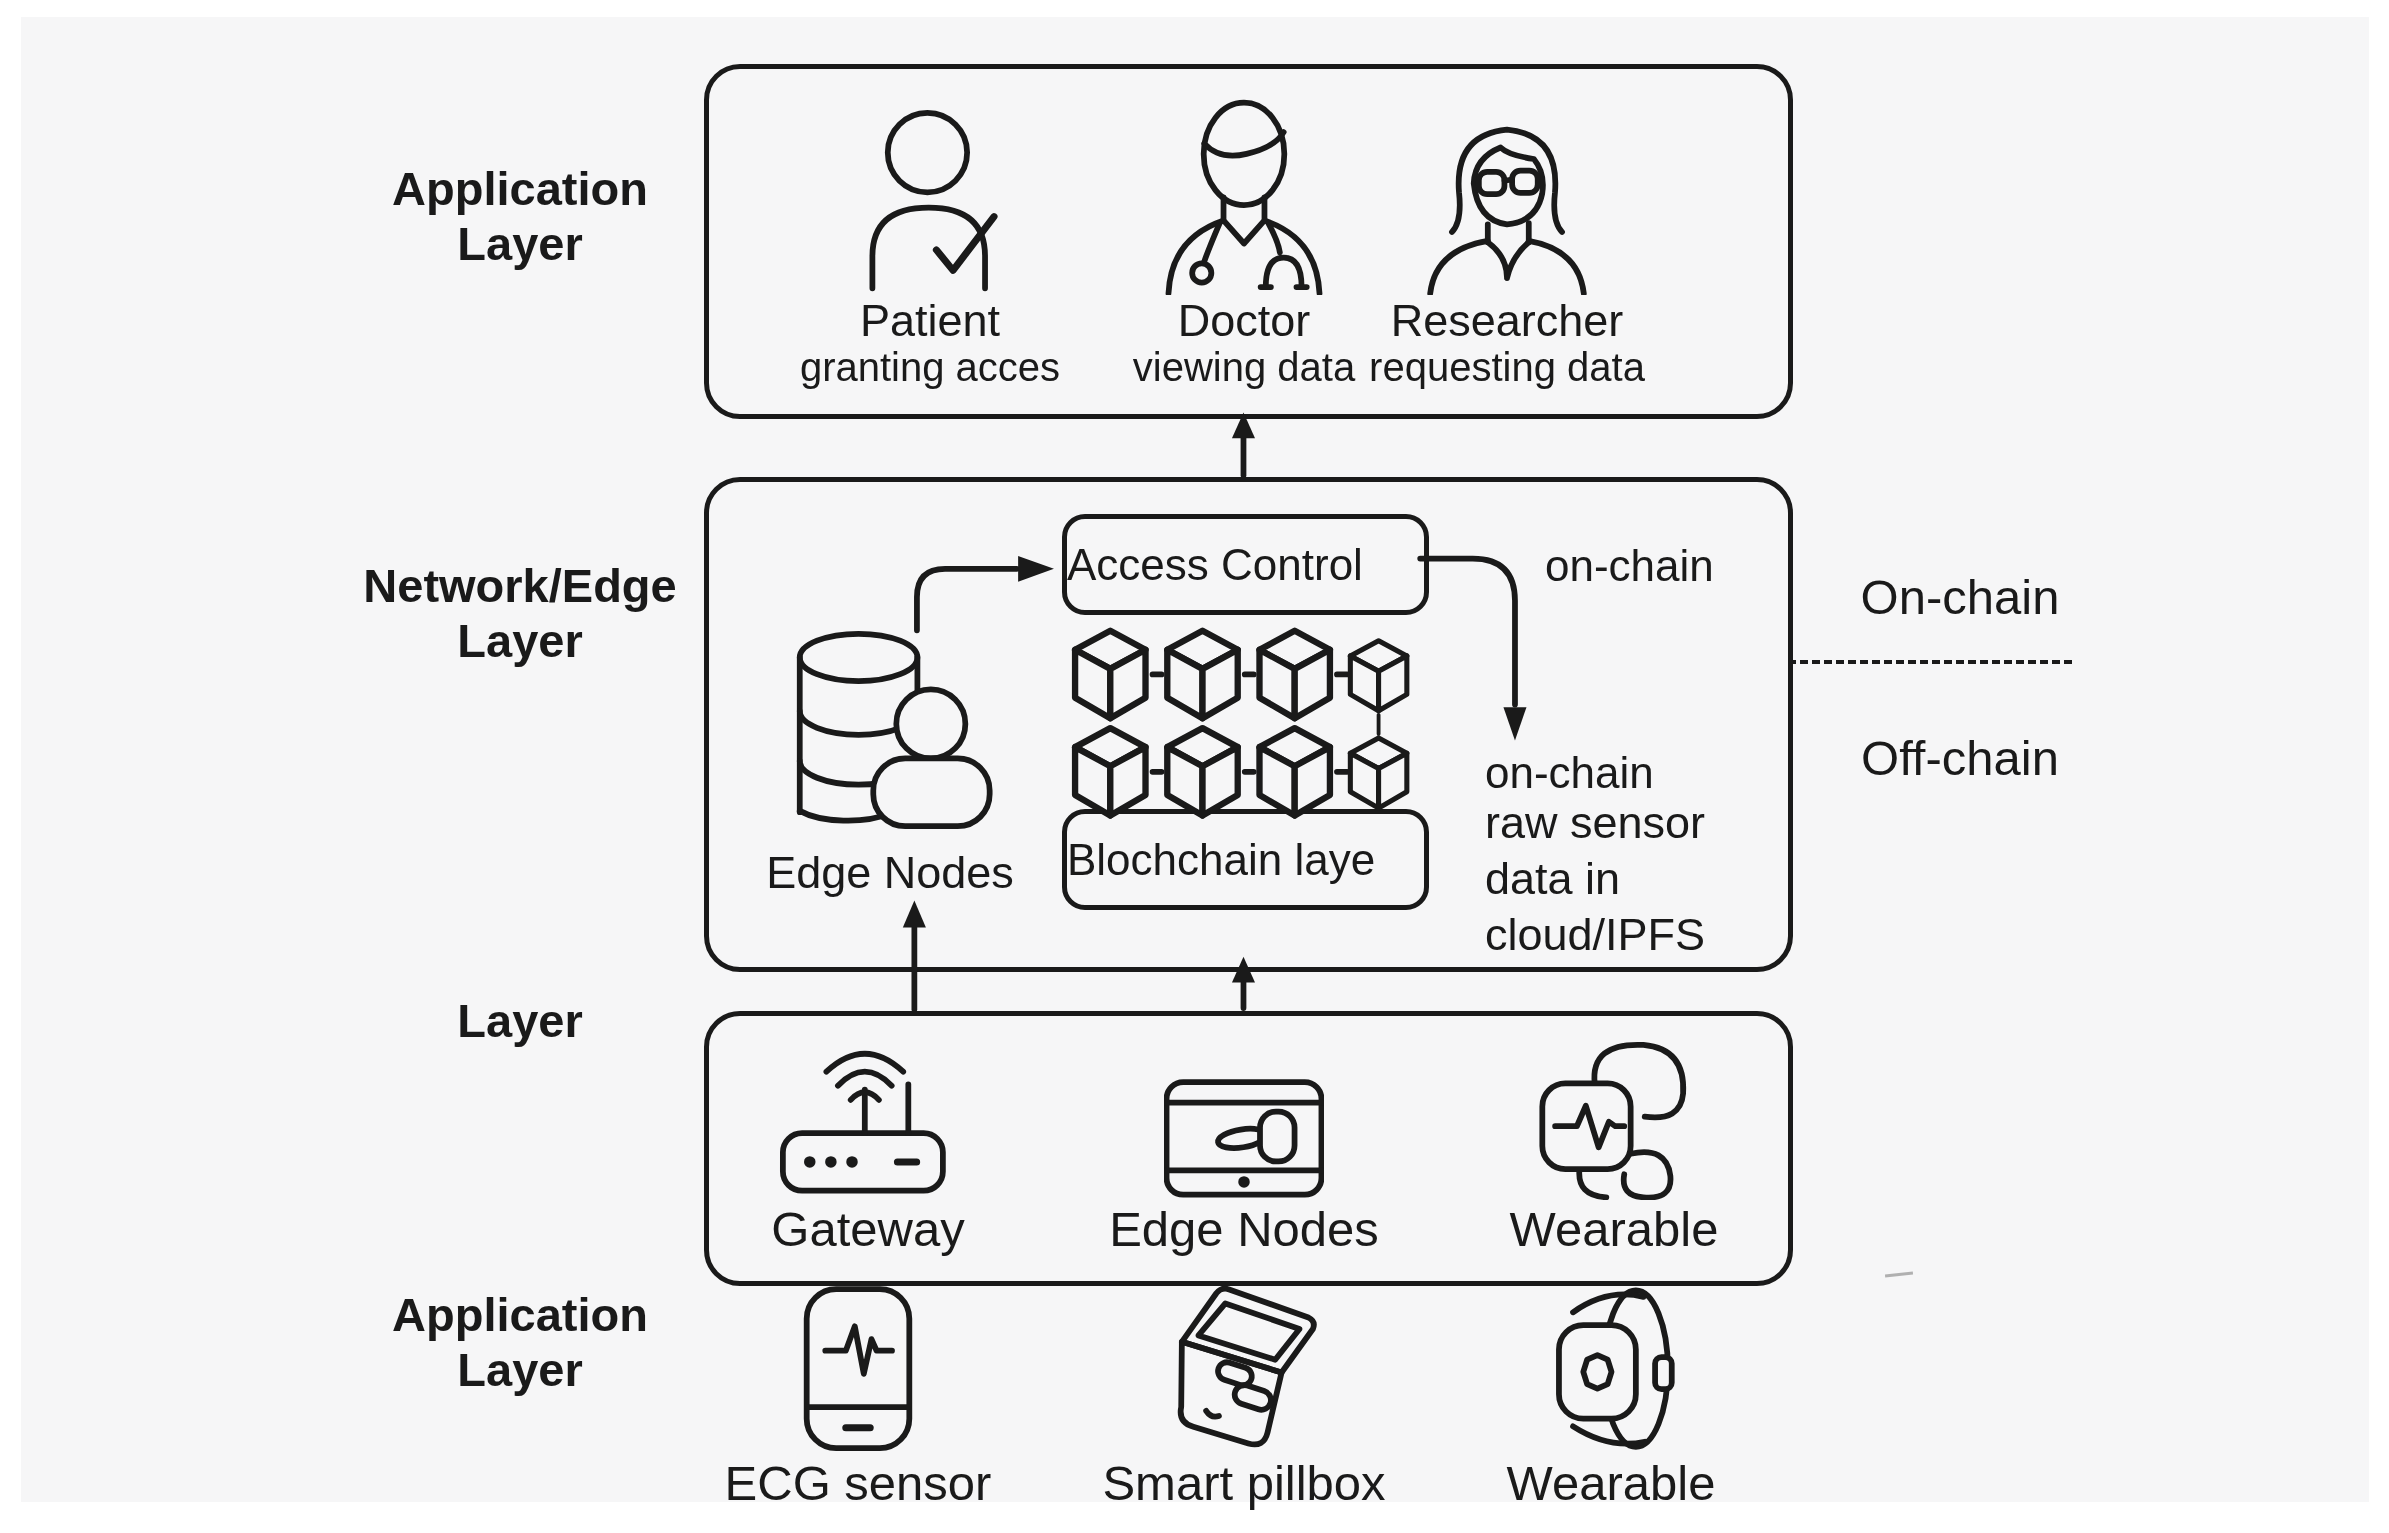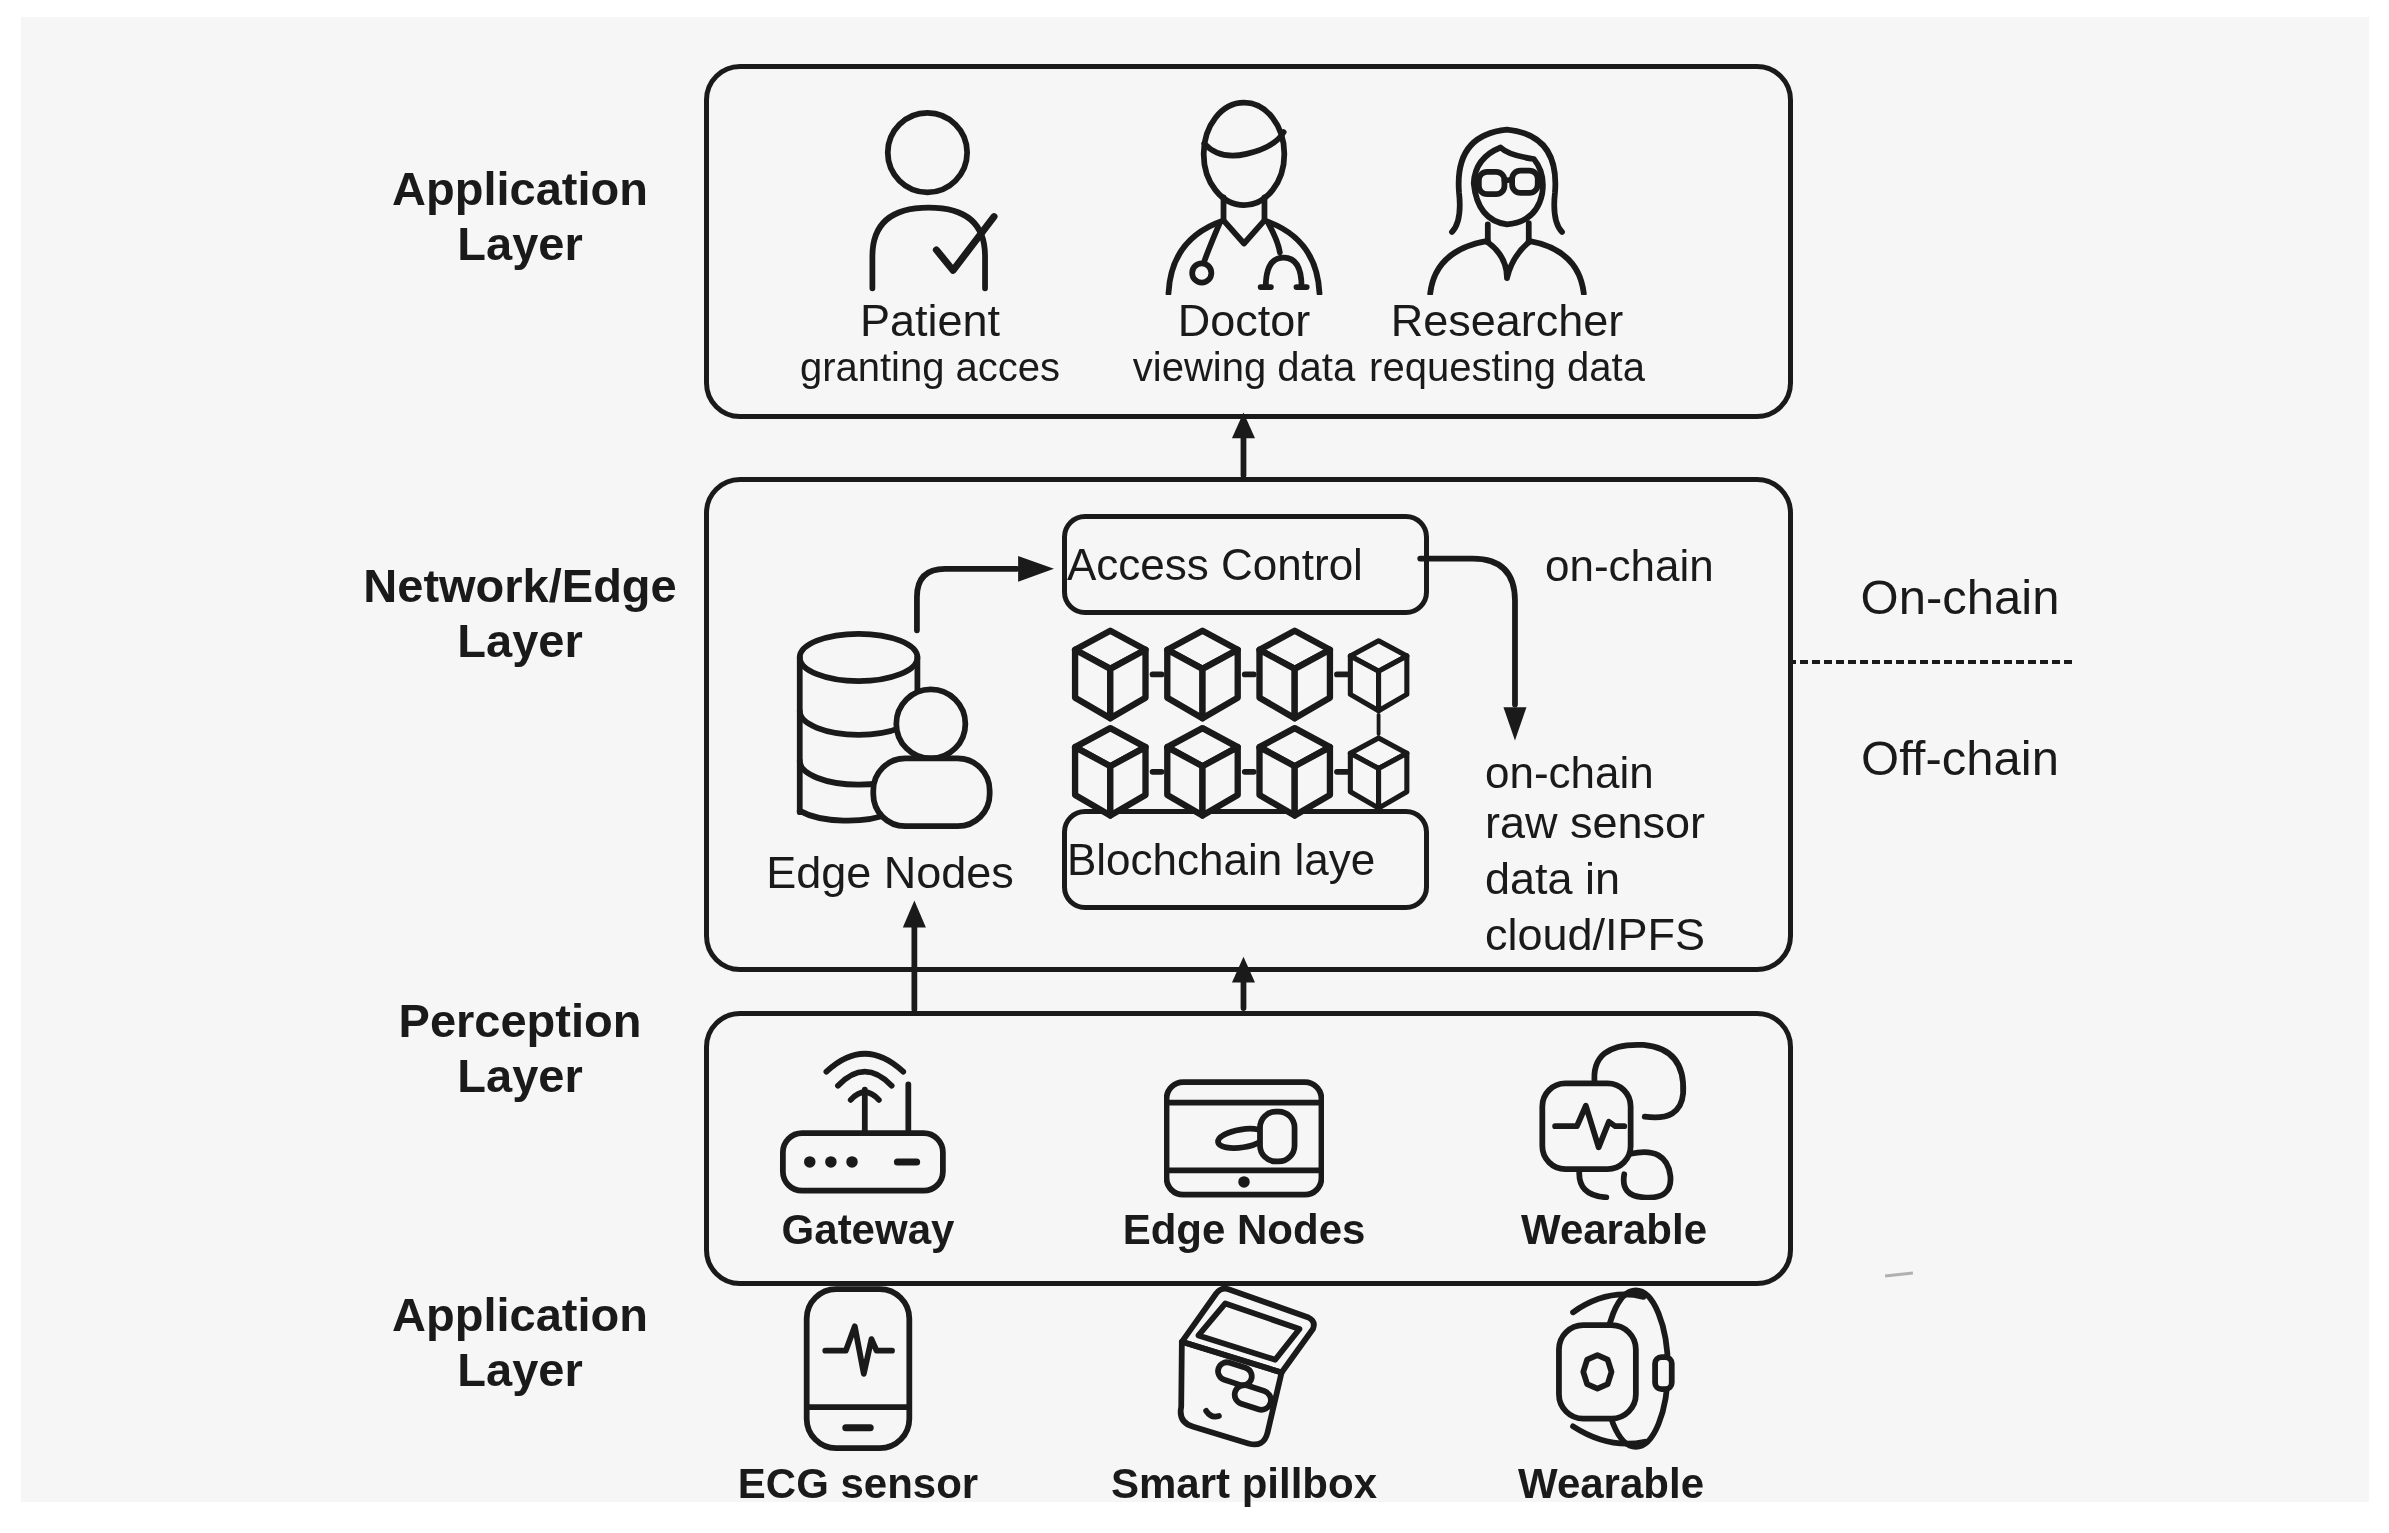--- a/index.html
+++ b/index.html
@@ -5,21 +5,21 @@
   html,body{margin:0;padding:0;background:#ffffff;}
   #page{position:relative;width:2389px;height:1534px;background:#ffffff;overflow:hidden;
         font-family:"Liberation Sans",sans-serif;color:#1a1a1a;}
   #canvas{position:absolute;left:20.5px;right:20.5px;top:16.7px;bottom:32px;background:#f6f6f7;}
   .abs{position:absolute;}
   .layer-label{font-weight:700;font-size:47px;line-height:55px;text-align:center;width:410px;left:315px;}
   .box{position:absolute;border:5.1px solid #1a1a1a;border-radius:36px;background:transparent;}
   .col{position:absolute;display:flex;flex-direction:column;align-items:center;}
   .actor-name{font-size:45px;line-height:49px;font-weight:500;margin-top:1.3px;text-align:left;}
   .actor-caption{font-size:40px;line-height:45px;font-weight:400;margin-top:0;text-align:center;}
-  .device-name{font-size:42px;line-height:49px;font-weight:700;margin-top:5.1px;text-align:center;}
+  .device-name{font-size:49px;line-height:49px;font-weight:400;margin-top:5.1px;text-align:center;}
   .pill-box{position:absolute;border:5.1px solid #1a1a1a;border-radius:23px;display:flex;
             align-items:center;justify-content:flex-start;font-size:44px;font-weight:500;}
   .note{font-size:44px;line-height:49px;font-weight:400;}
   .chain-side{font-size:49px;font-weight:400;width:256px;text-align:center;}
   .raw-note{font-size:45px;line-height:56px;font-weight:400;}
   .icon-wrap{display:flex;align-items:flex-end;justify-content:center;}
   svg .ln{stroke:#1a1a1a;stroke-width:9;fill:none;stroke-linecap:round;stroke-linejoin:round;}
   svg .fillbg{fill:#f6f6f7;}
   svg .dot{fill:#1a1a1a;stroke:none;}
   #divider{border-top:4.5px dashed #1a1a1a;height:0;}
@@ -33,21 +33,20 @@
 
   <div class="abs layer-label" style="top:161px;">
     <div>Application</div>
     <div>Layer</div>
   </div>
   <div class="abs layer-label" style="top:558px;">
     <div>Network/Edge</div>
     <div>Layer</div>
   </div>
   <div class="abs layer-label" style="top:993px;">
-    <div>Perception</div>
     <div>Layer</div>
   </div>
   <div class="abs layer-label" style="top:1287px;">
     <div>Application</div>
     <div>Layer</div>
   </div>
 
   <div class="box" style="left:704px;top:64px;width:1079px;height:345px;"></div>
   <div class="box" style="left:704px;top:477px;width:1079px;height:485px;"></div>
   <div class="box" style="left:704px;top:1011px;width:1079px;height:265px;"></div>

